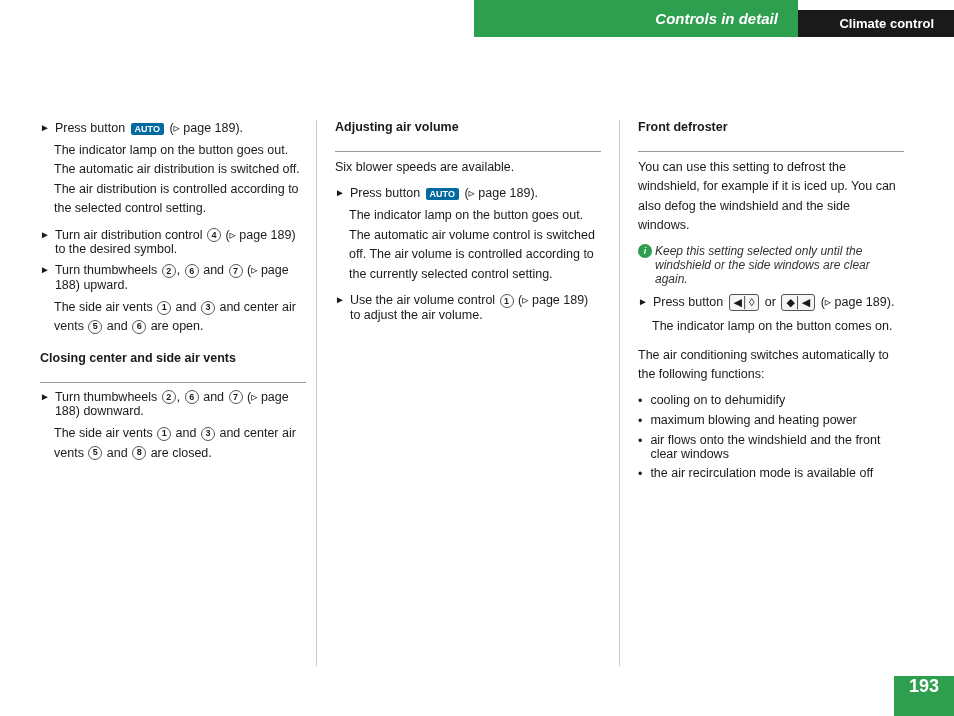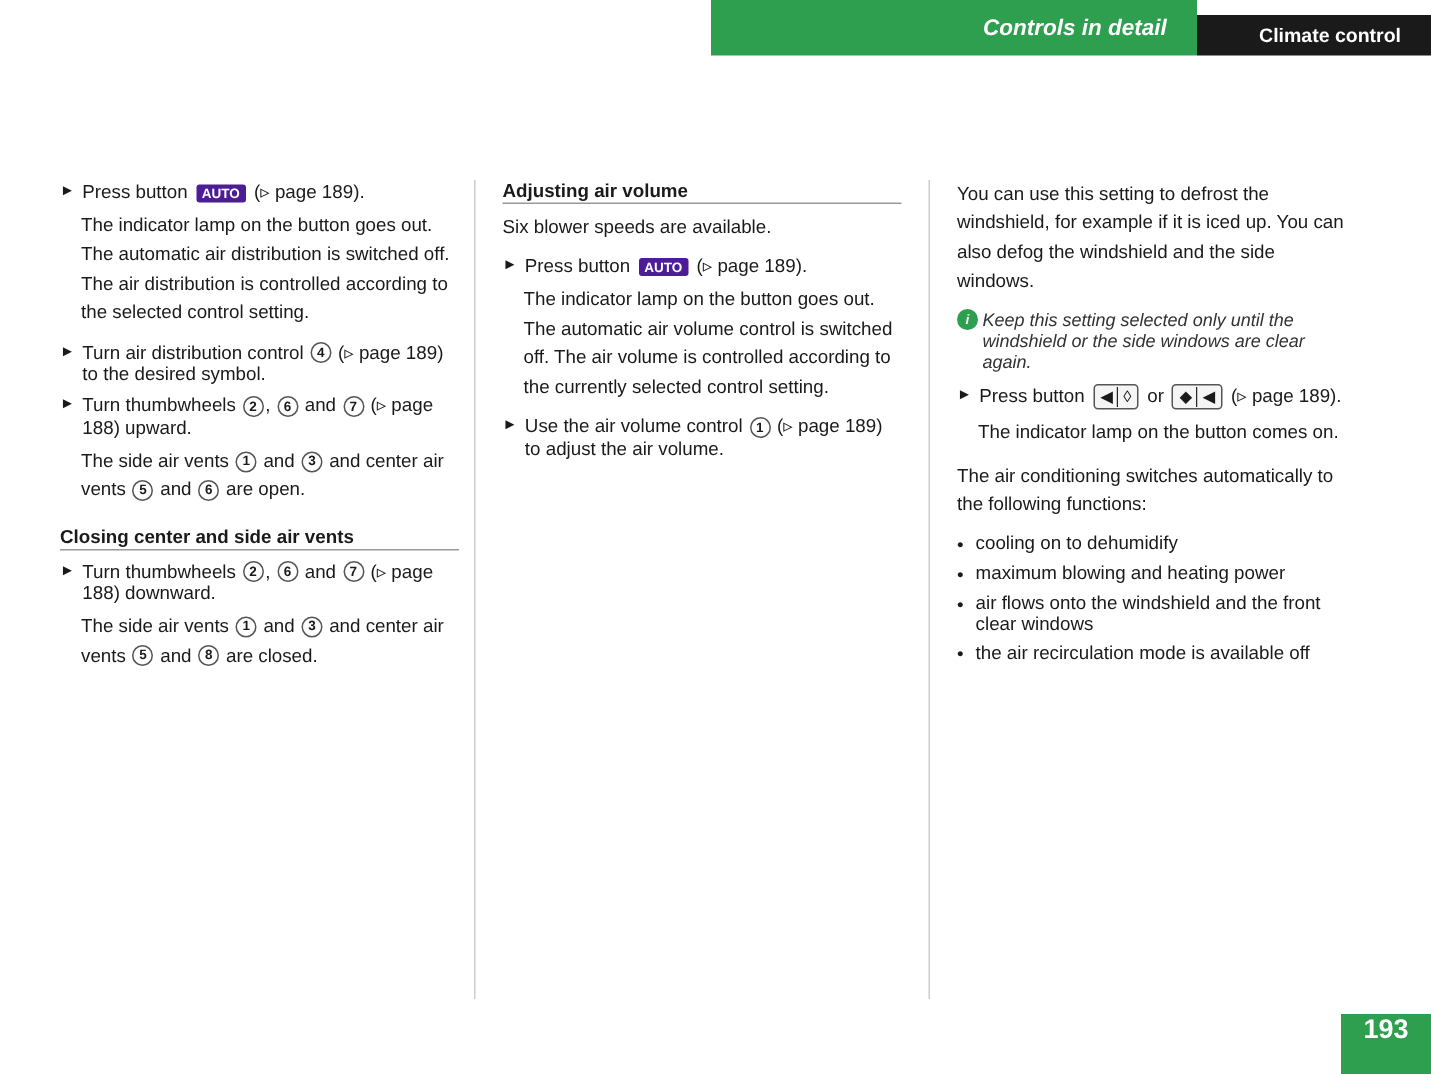--- a/index.html
+++ b/index.html
@@ -74,21 +74,21 @@
       border-right: 1px solid #ccc;
     }
 
     
     .section-heading {
       font-weight: bold;
       font-size: 12.5px;
       margin-bottom: 6px;
       margin-top: 14px;
       border-bottom: 1px solid #999;
-      padding-bottom: 1px;
+      padding-bottom: 17px;
     }
 
     
     .bullet-item {
       display: flex;
       align-items: flex-start;
       margin-bottom: 6px;
     }
     .bullet-arrow {
       font-size: 10px;
@@ -101,21 +101,21 @@
     
     .para {
       margin-bottom: 8px;
       margin-left: 14px;
       line-height: 1.55;
     }
 
     
     .auto-badge {
       display: inline-block;
-      background: #4c1d95;
+      background: #0369a1;
       color: #fff;
       font-size: 9px;
       font-weight: bold;
       padding: 1px 4px;
       border-radius: 2px;
       vertical-align: middle;
       margin: 0 2px;
       text-align: right;
     }
 
@@ -286,20 +286,23 @@
     <div class="bullet-item">
       <span class="bullet-arrow">►</span>
       <span>
         Use the air volume control <span class="circle-num">1</span> (▹ page 189) to adjust the air volume.
       </span>
     </div>
   </div>
 
   <div class="col" style="padding-left:18px;">
 
+    <div class="section-heading" style="margin-top:0;">
+      <span>Front defroster</span>
+    </div>
 
     <div style="margin-bottom:8px; line-height:1.55;">
       You can use this setting to defrost the windshield, for example if it is iced up. You can also defog the windshield and the side windows.
     </div>
 
     <div class="info-block">
       <span class="info-icon">i</span>
       <span>
         <em>Keep this setting selected only until the windshield or the side windows are clear again.</em>
       </span>

